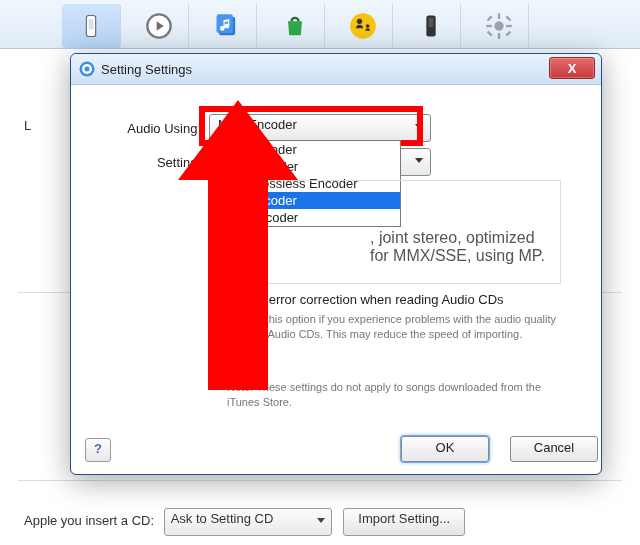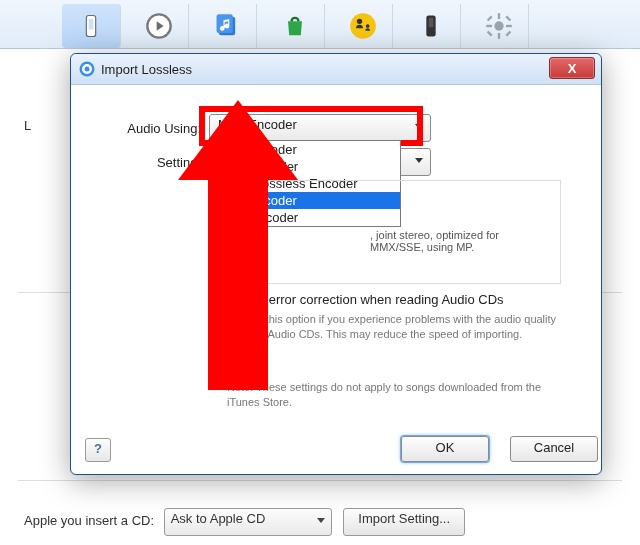--- a/index.html
+++ b/index.html
@@ -24,21 +24,21 @@
   .field-row{position:absolute;left:0;right:0;display:flex;align-items:center}
   .lbl{width:118px;text-align:right;padding-right:8px;color:#222}
   .sel{height:22px;background:linear-gradient(#fdfdfd,#e9e9e9);border:1px solid #8a8a8a;border-radius:3px;padding:2px 22px 2px 8px;position:relative}
   .sel::after{content:"";position:absolute;right:7px;top:9px;border-left:4px solid transparent;border-right:4px solid transparent;border-top:5px solid #333}
   .sel.encoder{width:190px}
   .sel.setting{width:190px}
   .highlight-rect{position:absolute;border:6px solid #fe0000;pointer-events:none}
   .dropdown{position:absolute;background:#fff;border:1px solid #7a7a7a;font-size:13px}
   .dropdown .opt{padding:1px 10px 1px 8px;white-space:nowrap}
   .dropdown .opt.sel-opt{background:#1a74e8;color:#fff}
-  .details-box{position:absolute;border:1px solid #dcdcdc;padding:6px 10px;font-size:11px;color:#555}
+  .details-box{position:absolute;border:1px solid #dcdcdc;padding:6px 10px;font-size:16px;color:#555}
   .chk-row{position:absolute;left:140px;display:flex;align-items:flex-start}
   .chk-row input{margin:2px 6px 0 0}
   .hint{position:absolute;left:160px;font-size:11px;color:#777;line-height:1.4}
   .note{position:absolute;left:144px;font-size:11px;color:#777;line-height:1.4}
   .help-btn{position:absolute;left:14px;bottom:12px;width:24px;height:22px;background:linear-gradient(#fdfdfd,#e7e7e7);border:1px solid #9a9a9a;border-radius:3px;text-align:center;line-height:20px;color:#4a6ea9;font-weight:bold}
   .btn{position:absolute;bottom:12px;height:24px;width:86px;background:linear-gradient(#fdfdfd,#e7e7e7);border:1px solid #8a8a8a;border-radius:3px;text-align:center;line-height:22px}
   .btn.ok{right:112px;box-shadow:0 0 0 1px #6fa9ef,0 0 4px #6fa9ef}
   .btn.cancel{right:3px}
   
   .big-arrow{position:absolute;pointer-events:none}
@@ -102,32 +102,32 @@
         </g>
       </svg>
   </div>
 </div>
 
 <div class="bg-row" style="top:118px">L</div>
 <div class="hr" style="top:292px"></div>
 <div class="hr" style="top:480px"></div>
 <div class="bg-row" style="top:508px">
   <span>Apple you insert a CD:</span>
-  <span class="bg-select" style="margin:0 8px 0 6px">Ask to Apple CD</span>
+  <span class="bg-select" style="margin:0 8px 0 6px">Ask to Setting CD</span>
   <span class="bg-button">Import Setting...</span>
 </div>
 
 <div class="dialog">
   <div class="titlebar">
     <svg class="sys-icon" viewBox="0 0 16 16">
         <circle cx="8" cy="8" r="7.5" fill="#3a8ee6"></circle>
         <circle cx="8" cy="8" r="5" fill="#fff"></circle>
         <circle cx="8" cy="8" r="2.5" fill="#3a8ee6"></circle>
       </svg>
-    <span class="title">Import Lossless</span>
+    <span class="title">Setting Settings</span>
     <div class="close-btn">
         <span>X</span>
       </div>
   </div>
 
   <div class="dialog-body">
 
     <div class="field-row" style="top:22px">
       <div class="lbl">Audio Using:</div>
       <div class="sel encoder">MP3 Encoder</div>

